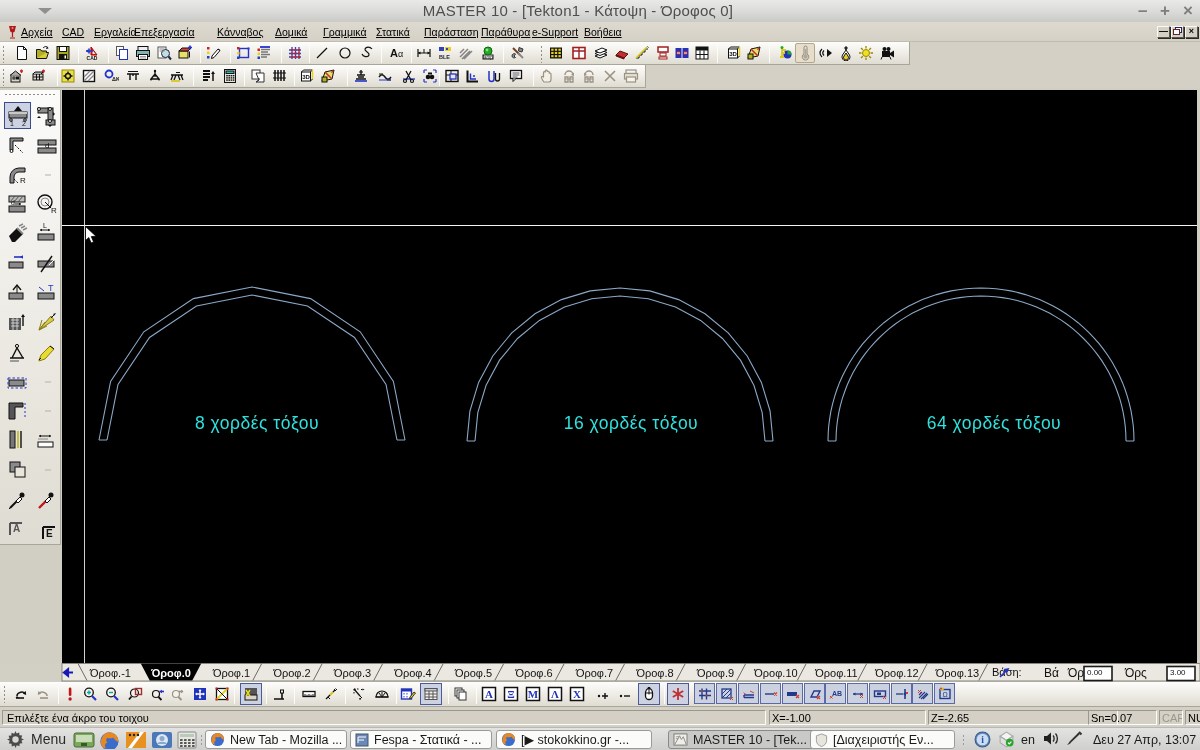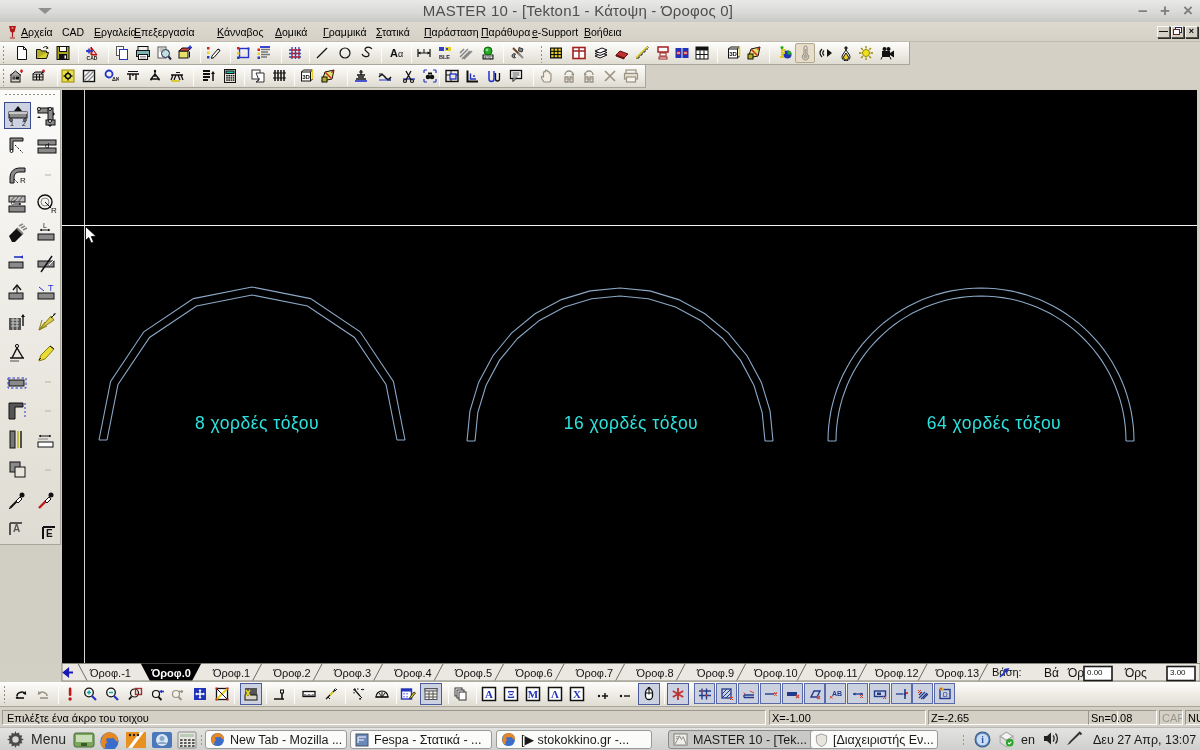--- a/index.html
+++ b/index.html
@@ -1,20 +1,20 @@
 <!DOCTYPE html>
 <html><head><meta charset="utf-8"><style>
 * { margin:0; padding:0; box-sizing:border-box; }
 html,body { width:1200px; height:750px; overflow:hidden; font-family:"Liberation Sans",sans-serif; background:#d4d0c5; }
 .titlebar { position:absolute; left:0; top:0; width:1200px; height:22px; background:linear-gradient(180deg,#e9e9e8 0%,#dadad8 55%,#c9c9c6 100%); }
 .titlebar .tri { position:absolute; left:38px; top:8px; width:0; height:0; border-left:7.5px solid transparent; border-right:7.5px solid transparent; border-top:6px solid #8f8f8d; }
 .titlebar .txt { position:absolute; left:0; top:2px; width:1156px; text-align:center; font-size:15px; font-weight:normal; color:#4e4e4e; letter-spacing:0.2px; }
 .wbtn { position:absolute; top:1px; font-size:17px; color:#7e7e7c; font-weight:bold; }
 .menubar { position:absolute; left:0; top:22px; width:1200px; height:20px; background:linear-gradient(180deg,#dedacf,#d4d0c5); border-bottom:1px solid #c0bcb0; }
-.mi { position:absolute; top:4px; font-size:10.5px; color:#000; }
+.mi { position:absolute; top:4px; font-size:10.5px; color:#000;text-decoration:underline; }
 .wineicon { position:absolute; left:7px; top:3px; }
 .mdibtn { position:absolute; top:4px; width:13px; height:12px; background:#d4d0c5; border:1px solid; border-color:#f8f8f4 #5a574f #5a574f #f8f8f4; box-shadow:1px 1px 0 #2a2a26; font-size:9px; line-height:9px; text-align:center; color:#000; font-weight:bold; }
 .trow { position:absolute; left:0; width:1200px; height:23px; background:#d4d0c5; }
 .tpanel { position:absolute; left:0; top:0; height:23px; background:linear-gradient(180deg,#fdfdfc 0%,#f2f0ea 40%,#dfdcd2 100%); border-bottom:1px solid #a8a59b; border-right:1px solid #a8a59b; }
 .tbtn { position:absolute; width:20px; height:20px; display:flex; align-items:center; justify-content:center; }
 .tbtn.press { background:#e7ddc8; border:1px solid #b0a890; border-radius:2px; }
 .tbtn.grpbtn { width:21px; height:21px; background:#ccd1e0; border:1px solid #5a6aa8; }
 .tbtn.bpress { width:22px; height:22px; background:#ccd2e2; border:1px solid #4a5a9a; }
 .tsep { position:absolute; width:1px; background:#a8a49a; border-right:1px solid #fcfcfa; }
 .tgrip { position:absolute; width:3px; background-image:radial-gradient(circle,#908d84 1px,transparent 1.1px); background-size:3px 4px; }
@@ -1185,21 +1185,21 @@
 <div class="sfield" style="left:2px;width:764px">
       <span style="margin-left:2px">Επιλέξτε ένα άκρο του τοιχου</span>
     </div>
 <div class="sfield" style="left:769px;width:157px">
       <span>X=-1.00</span>
     </div>
 <div class="sfield" style="left:928px;width:190px">
       <span>Z=-2.65</span>
     </div>
 <div class="sfield" style="left:1088px;width:69px">
-      <span>Sn=0.08</span>
+      <span>Sn=0.07</span>
     </div>
 <div class="sfield" style="left:1159px;width:24px">
       <span style="color:#9a978d">CAF</span>
     </div>
 <div class="sfield" style="left:1185px;width:26px">
       <span>NUM</span>
     </div>
 </div>
 <div class="taskbar">
     <svg class="gear" width="17" height="17" viewBox="0 0 16 16">
@@ -1284,21 +1284,21 @@
       <span>[▶ stokokkino.gr -...</span>
     </div>
     <div class="tkbtn active" style="left:668px;width:163px">
       <svg width="15" height="13" viewBox="0 0 16 14">
         <rect x="1" y="1" width="14" height="12" fill="#f0eee6" stroke="#777"></rect>
         <path d="M2 12l5-9 2 4 2-3 3 8" fill="none" stroke="#888"></path>
         <path d="M3 4h4M3 6h3" stroke="#999"></path>
       </svg>
       <span>MASTER 10 - [Tek...</span>
     </div>
-    <div class="tkbtn" style="left:810px;width:128px">
+    <div class="tkbtn" style="left:810px;width:145px">
       <svg width="13" height="14" viewBox="0 0 14 15">
         <path d="M7 1l5.5 2v5c0 3.5-2.5 5.5-5.5 6.5C4 13.5 1.5 11.5 1.5 8V3z" fill="#e8e5dc" stroke="#999"></path>
       </svg>
       <span>[Διαχειριστής Εν...</span>
     </div>
     <div class="tkdots" style="left:962px"></div>
     <svg width="17" height="17" viewBox="0 0 16 16" style="left:974px">
       <circle cx="8" cy="8" r="7" fill="#5a8ac0" stroke="#3a5a88"></circle>
       <circle cx="8" cy="8" r="5.5" fill="#cddcf0"></circle>
       <text x="8" y="11.5" text-anchor="middle" font-size="9" font-weight="bold" fill="#2255aa" font-family="Liberation Serif">i</text>

